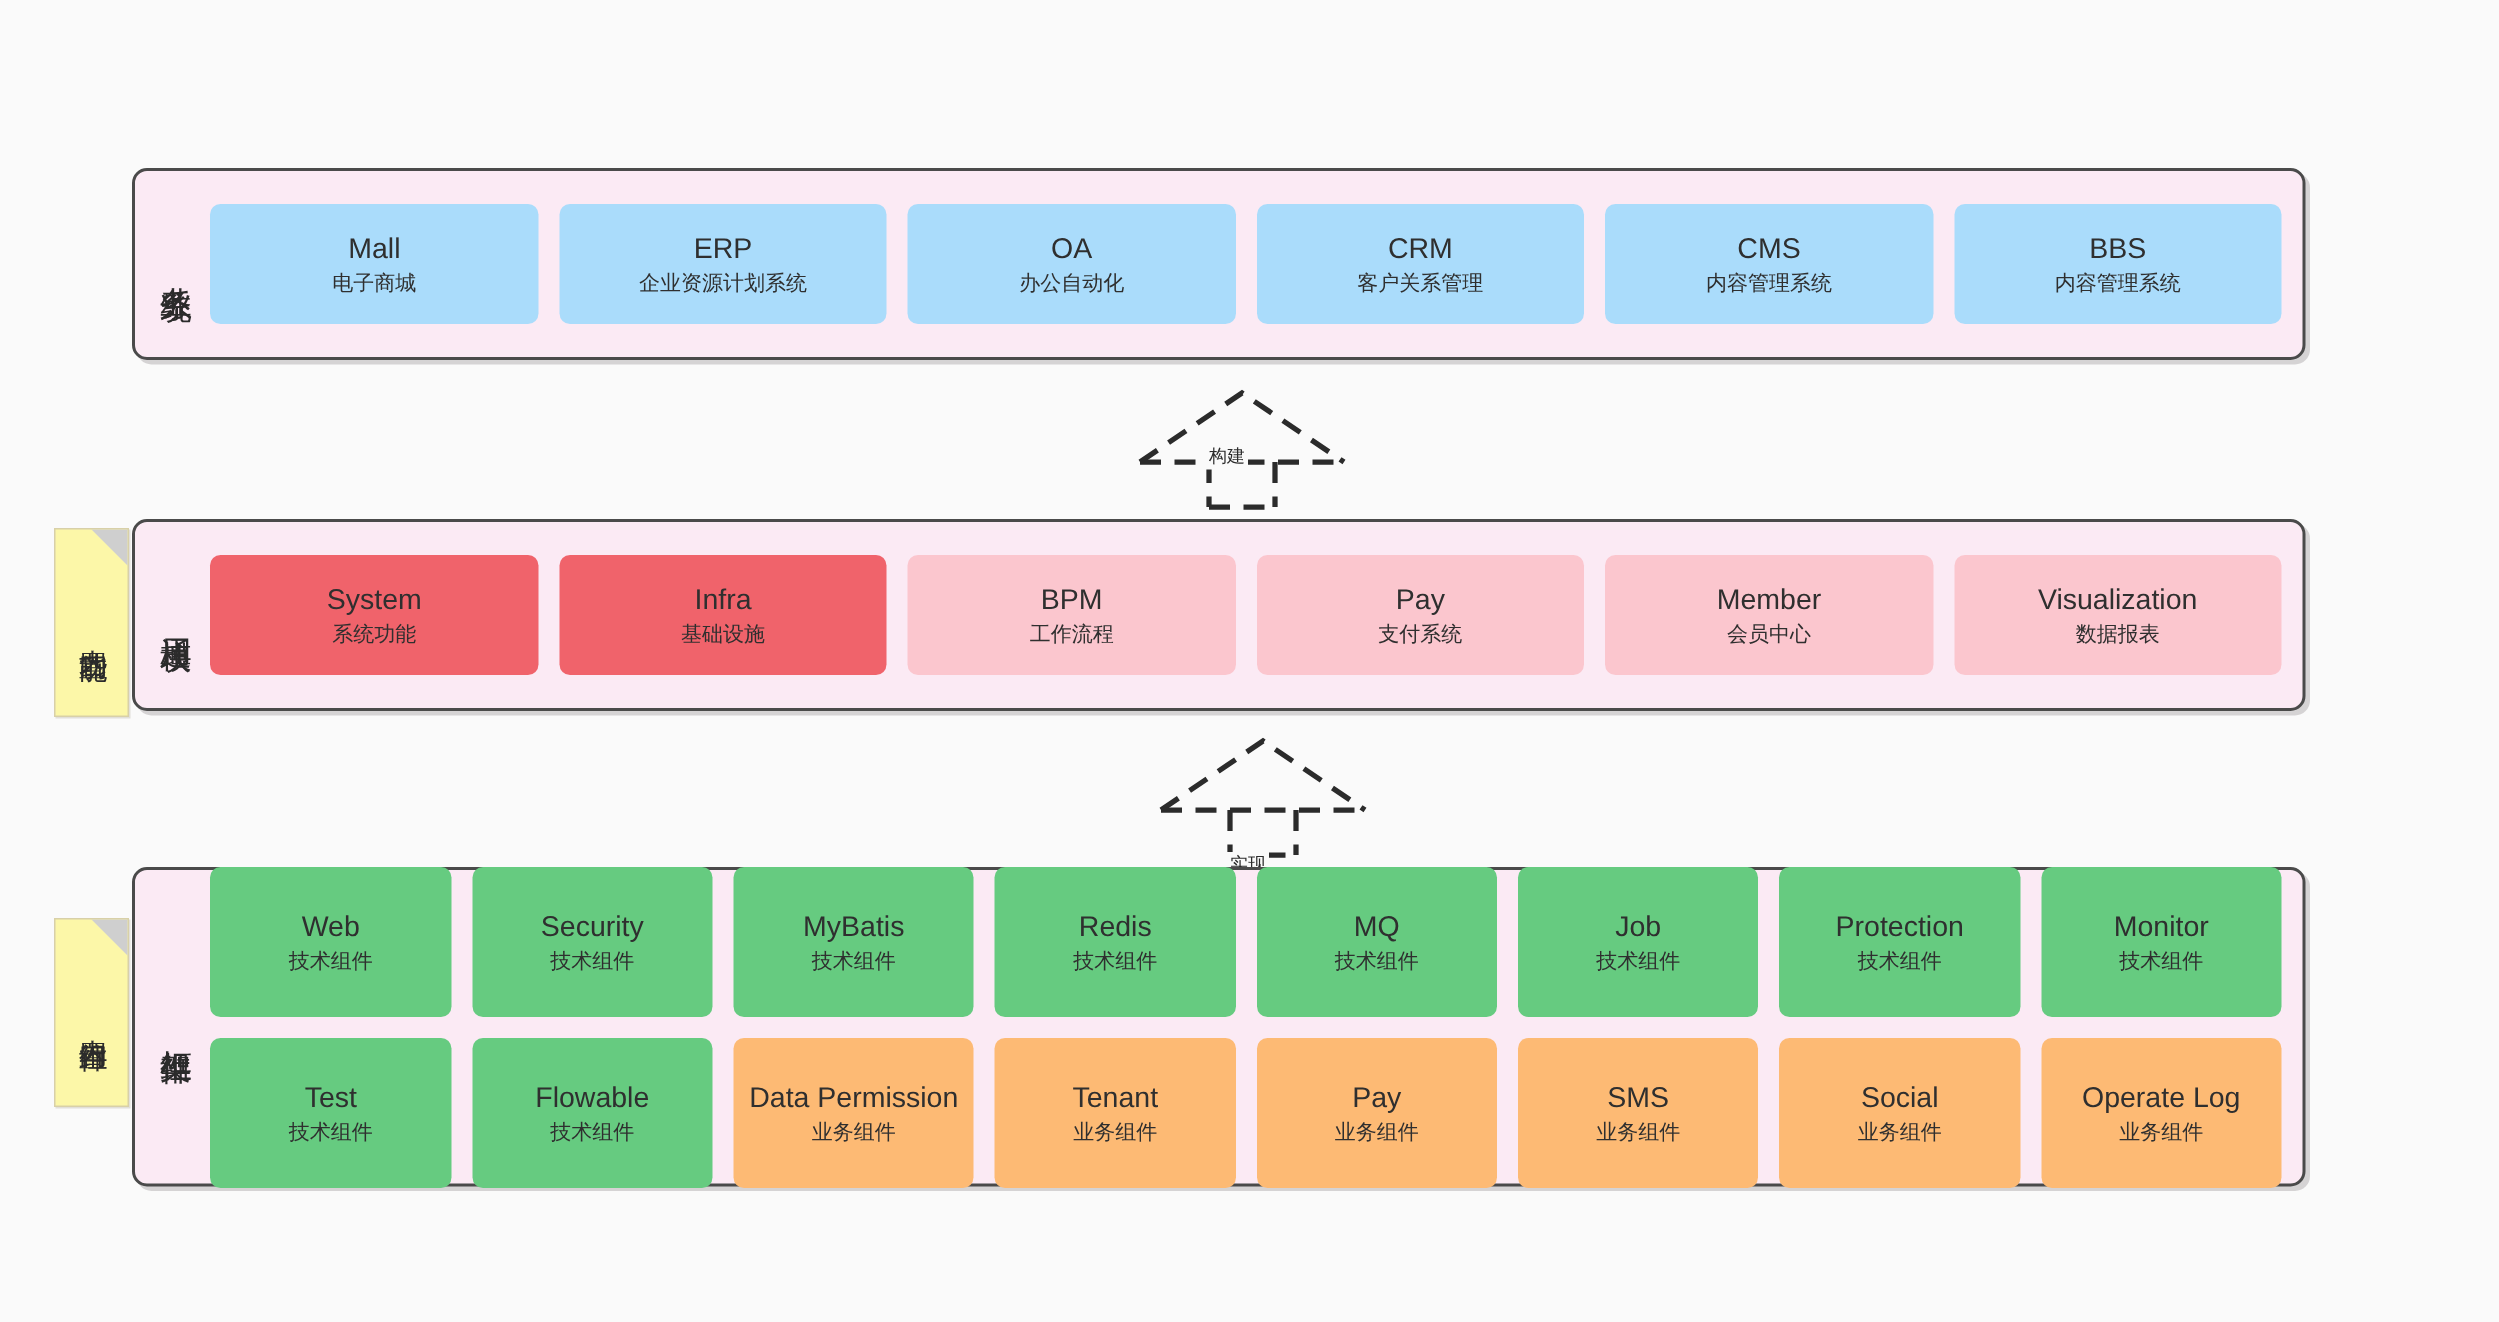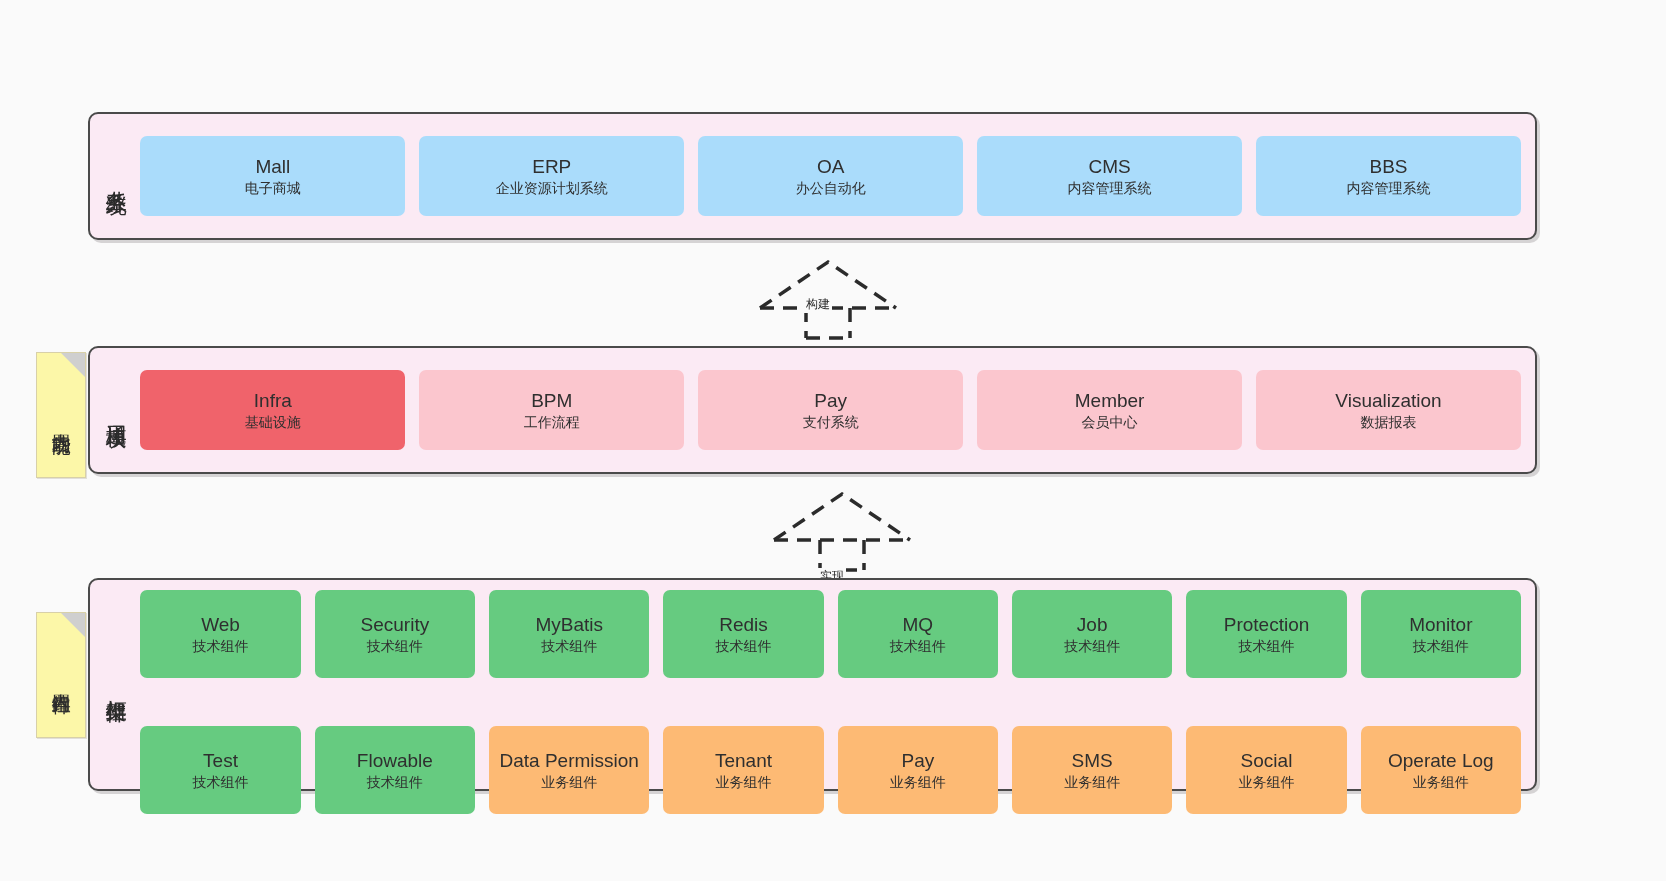--- a/index.html
+++ b/index.html
@@ -84,21 +84,21 @@
   .c-green{background:#66cb80;}
   .c-lgreen{background:#fdba74;}
 
   
   #layer-business .cards{gap:14px;align-items:center;}
   #layer-business .card{height:80px;}
 
   #layer-common .cards{gap:14px;align-items:center;}
   #layer-common .card{height:80px;}
 
-  #layer-framework .row .card{height:88px;margin-top:34px;}
+  #layer-framework .row .card{height:100px;}
 
   
   .note{
     position:absolute;
     background:#fcf7a8;
     border:1px solid #d8d0a8;
     box-sizing:border-box;
     display:flex;
     align-items:center;
     justify-content:center;
@@ -148,20 +148,24 @@
       </div>
       <div class="card c-blue">
         <span class="en">ERP</span>
         <span class="cn">企业资源计划系统</span>
       </div>
       <div class="card c-blue">
         <span class="en">OA</span>
         <span class="cn">办公自动化</span>
       </div>
       <div class="card c-blue">
+        <span class="en">CRM</span>
+        <span class="cn">客户关系管理</span>
+      </div>
+      <div class="card c-blue">
         <span class="en">CMS</span>
         <span class="cn">内容管理系统</span>
       </div>
       <div class="card c-blue">
         <span class="en">BBS</span>
         <span class="cn">内容管理系统</span>
       </div>
     </div>
   </div>
 
@@ -180,20 +184,24 @@
 
   <div class="note" style="left:36px;top:352px;width:50px;height:126px;">
     <span class="fold"></span>
     <span class="note-text">内置功能</span>
   </div>
 
   <div class="layer" id="layer-common" style="left:88px;top:346px;width:1449px;height:128px;">
     <div class="layer-title">通用模块</div>
     <div class="cards">
 
+      <div class="card c-red">
+        <span class="en">System</span>
+        <span class="cn">系统功能</span>
+      </div>
       <div class="card c-red">
         <span class="en">Infra</span>
         <span class="cn">基础设施</span>
       </div>
       <div class="card c-pink">
         <span class="en">BPM</span>
         <span class="cn">工作流程</span>
       </div>
       <div class="card c-pink">
         <span class="en">Pay</span>

